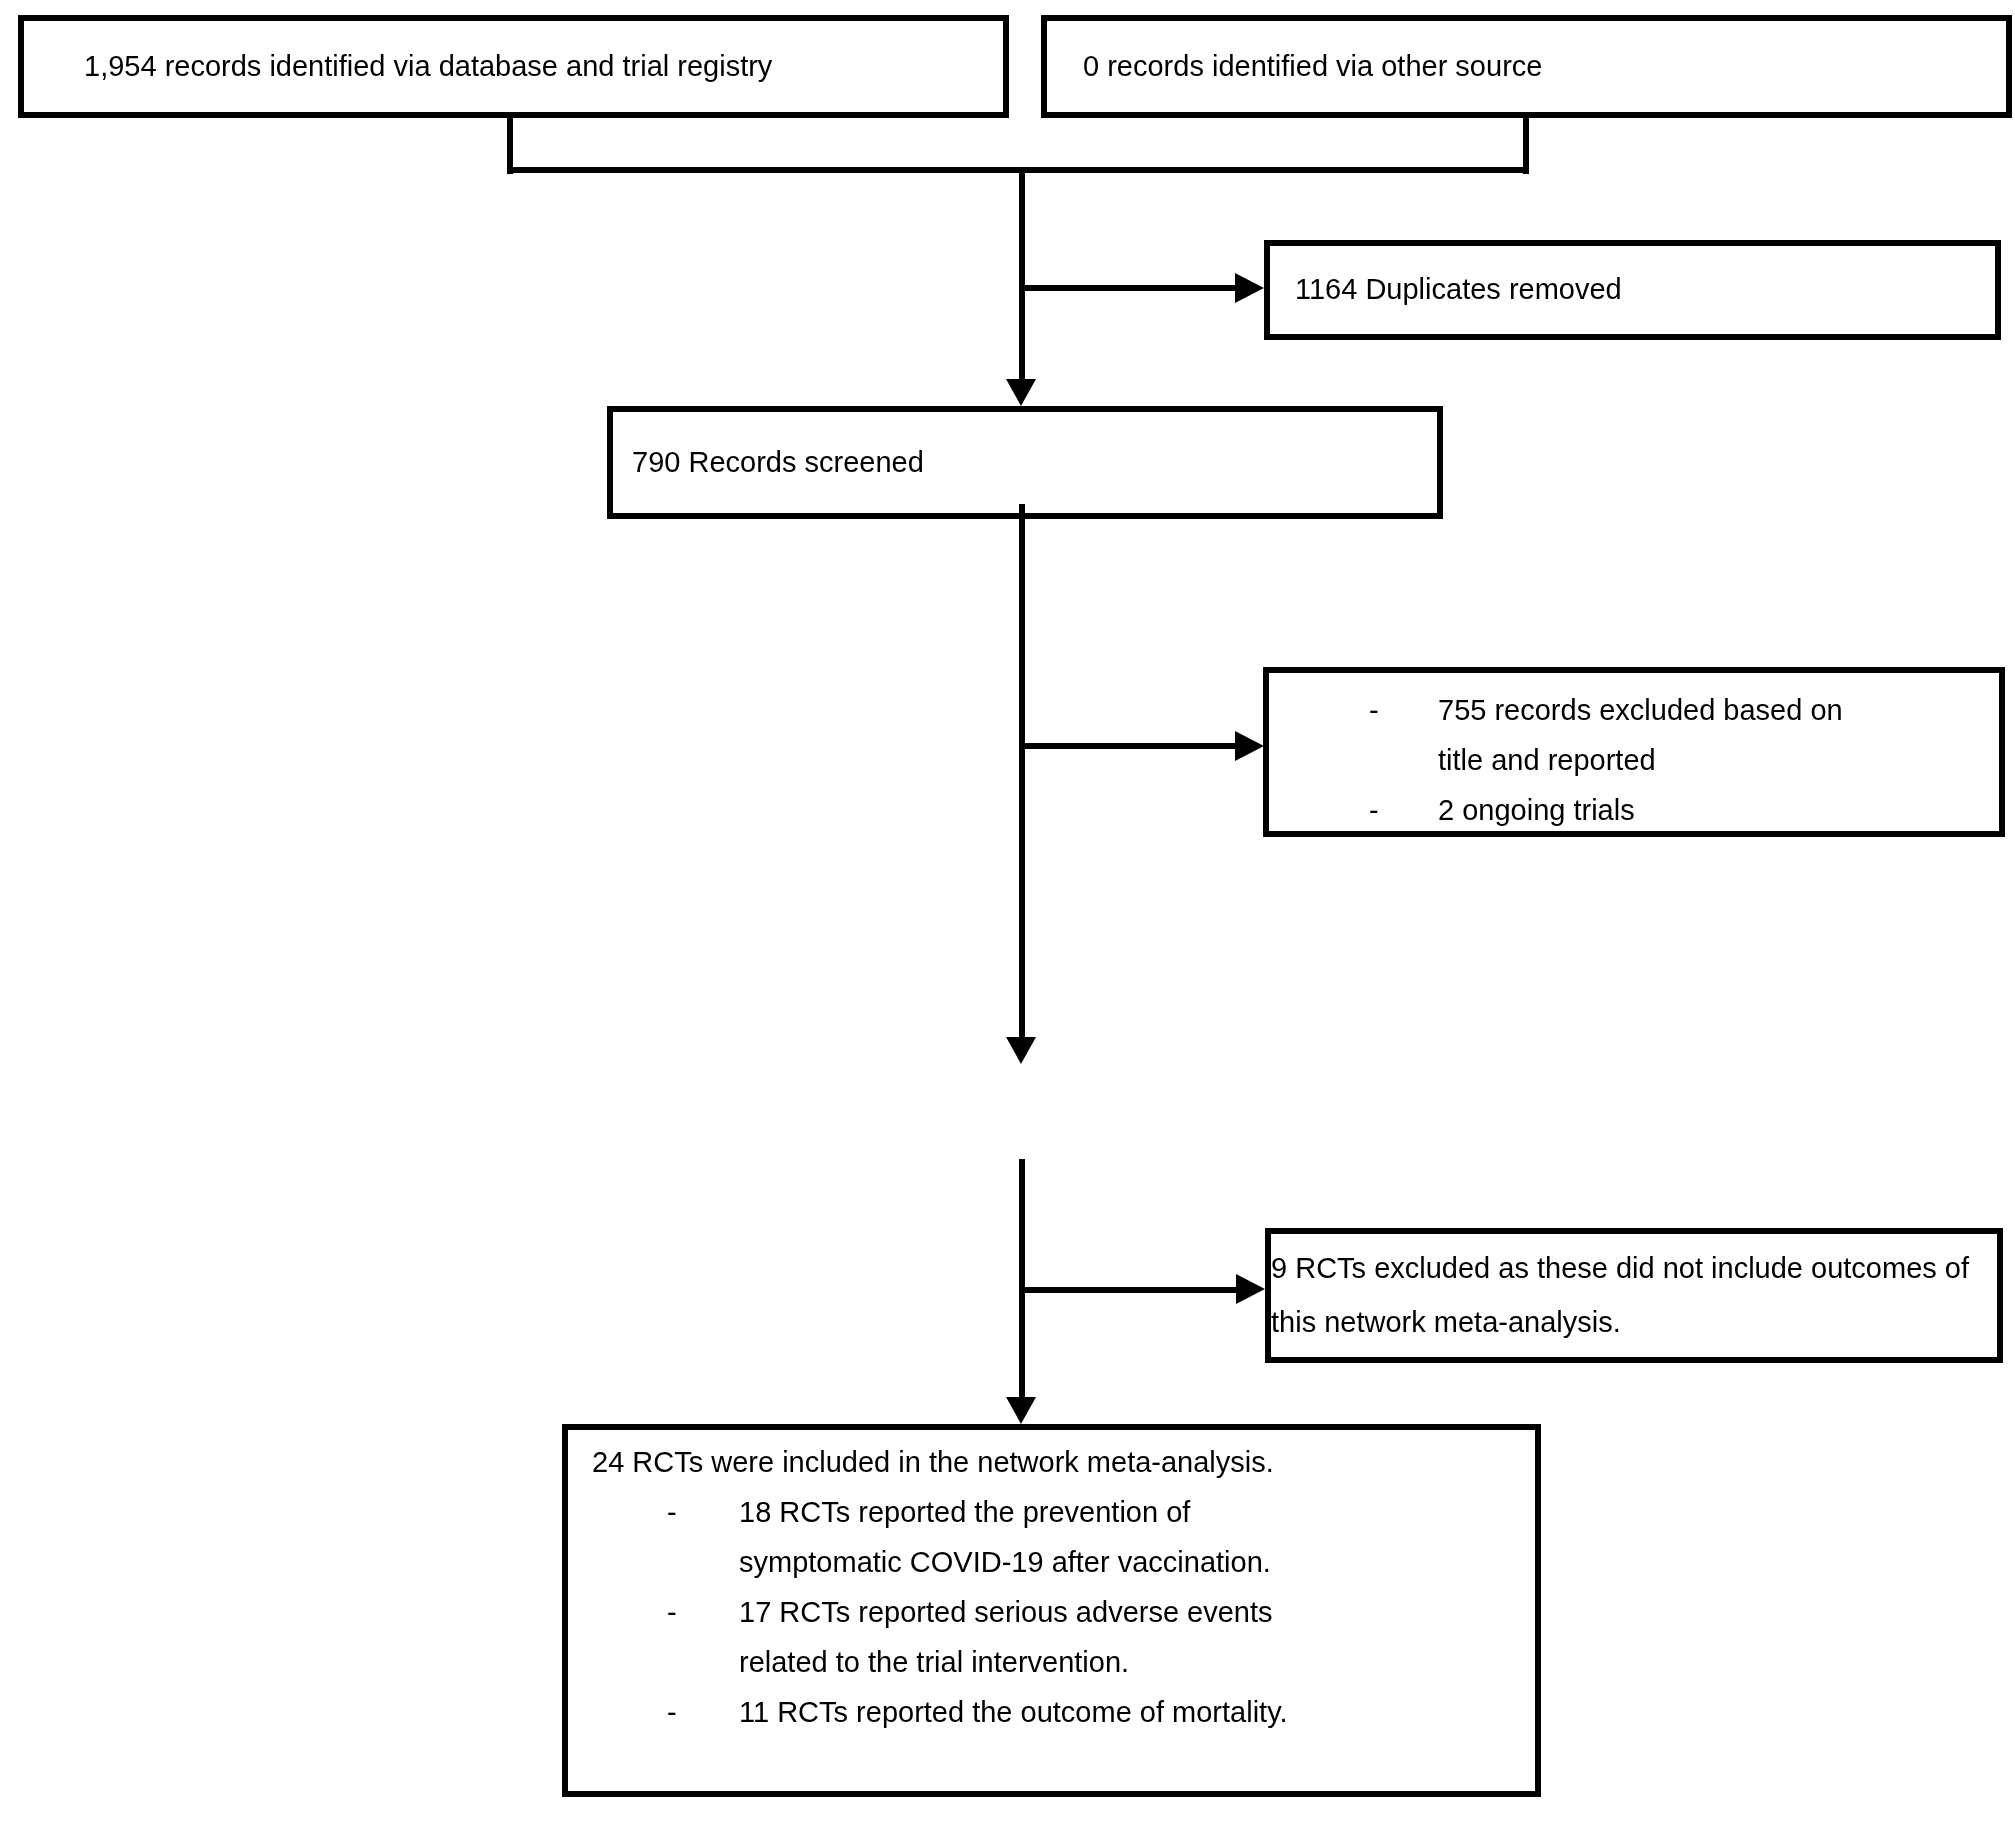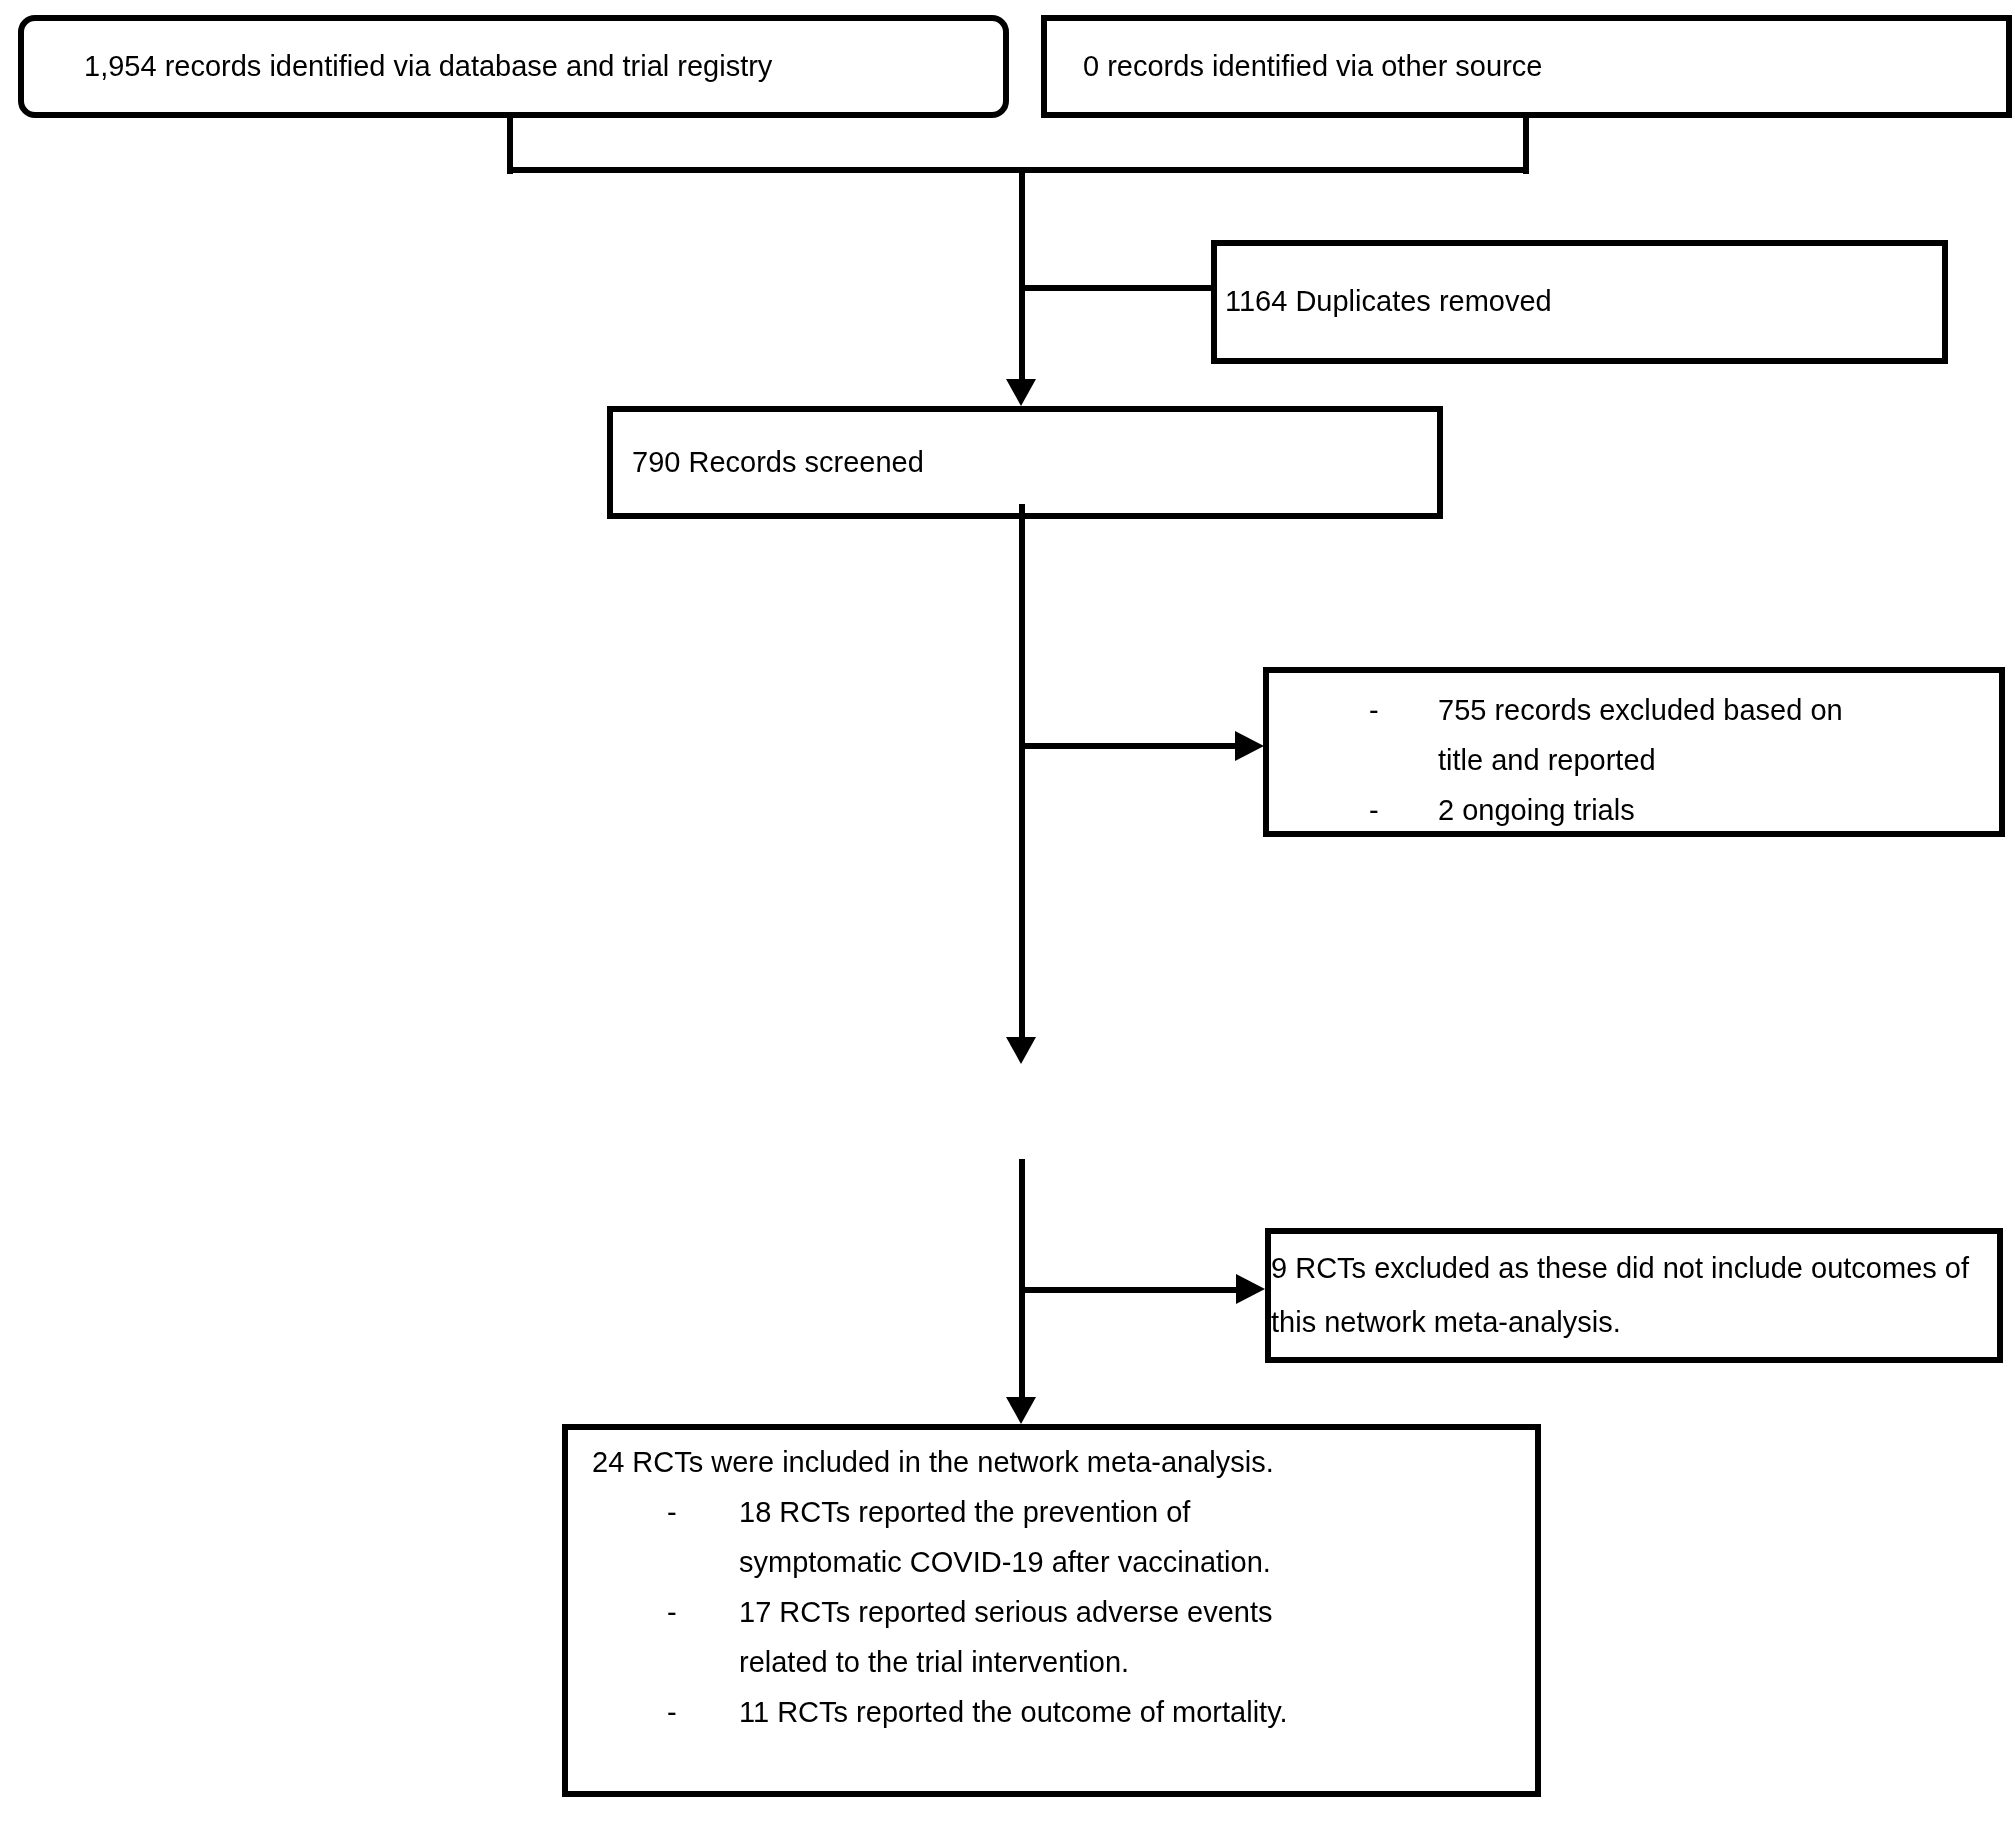--- a/index.html
+++ b/index.html
@@ -13,23 +13,23 @@
     font-size:29px;line-height:1.35;display:flex;align-items:center;
   }
   .box .label{display:block;}
   
   .line{position:absolute;background:#000;}
   .arrow-right{position:absolute;width:0;height:0;
     border-top:15.5px solid transparent;border-bottom:15.5px solid transparent;border-left:29px solid #000;}
   .arrow-down{position:absolute;width:0;height:0;
     border-left:15.5px solid transparent;border-right:15.5px solid transparent;border-top:27px solid #000;}
   
-  #box-identified-db   {left:18px;   top:15px;   width:991px; height:103px; padding-left:60px;border-radius:17px;}
+  #box-identified-db   {left:18px;   top:15px;   width:991px; height:103px; padding-left:60px;}
   #box-identified-other{left:1041px; top:15px;   width:971px; height:103px; padding-left:36px;}
-  #box-duplicates      {left:1211px; top:240px;  width:737px; height:124px; padding-left:8px;}
+  #box-duplicates      {left:1264px; top:240px;  width:737px; height:100px; padding-left:25px;}
   #box-screened        {left:607px; top:406px;  width:836px; height:113px; padding-left:19px;}
   #box-excl-screening  {left:1263px; top:667px; width:742px; height:170px; display:block; padding:13px 18px 0 100px;}
   #box-sr              {left:603px; top:1064px; width:848px; height:96px; padding-left:23px;}
   #box-excl-nma        {left:1265px; top:1228px; width:738px; height:135px; line-height:1.85;}
   #box-nma             {left:528px;  top:1424px; width:979px; height:373px; display:block; padding:8.4px 18px 0 24px;margin-left:34px;}
   
   .bullet-item{display:flex;align-items:flex-start;line-height:1.72;}
   .bullet-item .dash{flex:none;width:69px;}
   #box-nma .bullet-item{margin-left:75px;}
   #box-nma .bullet-item .dash{width:72px;}

